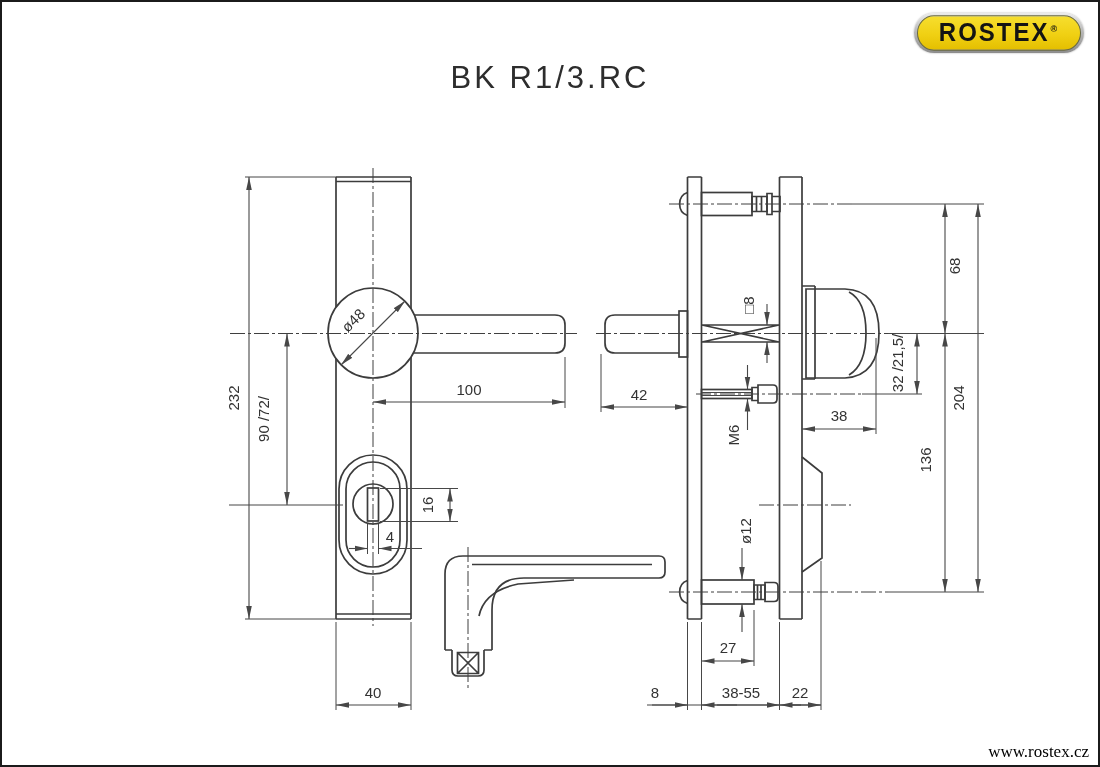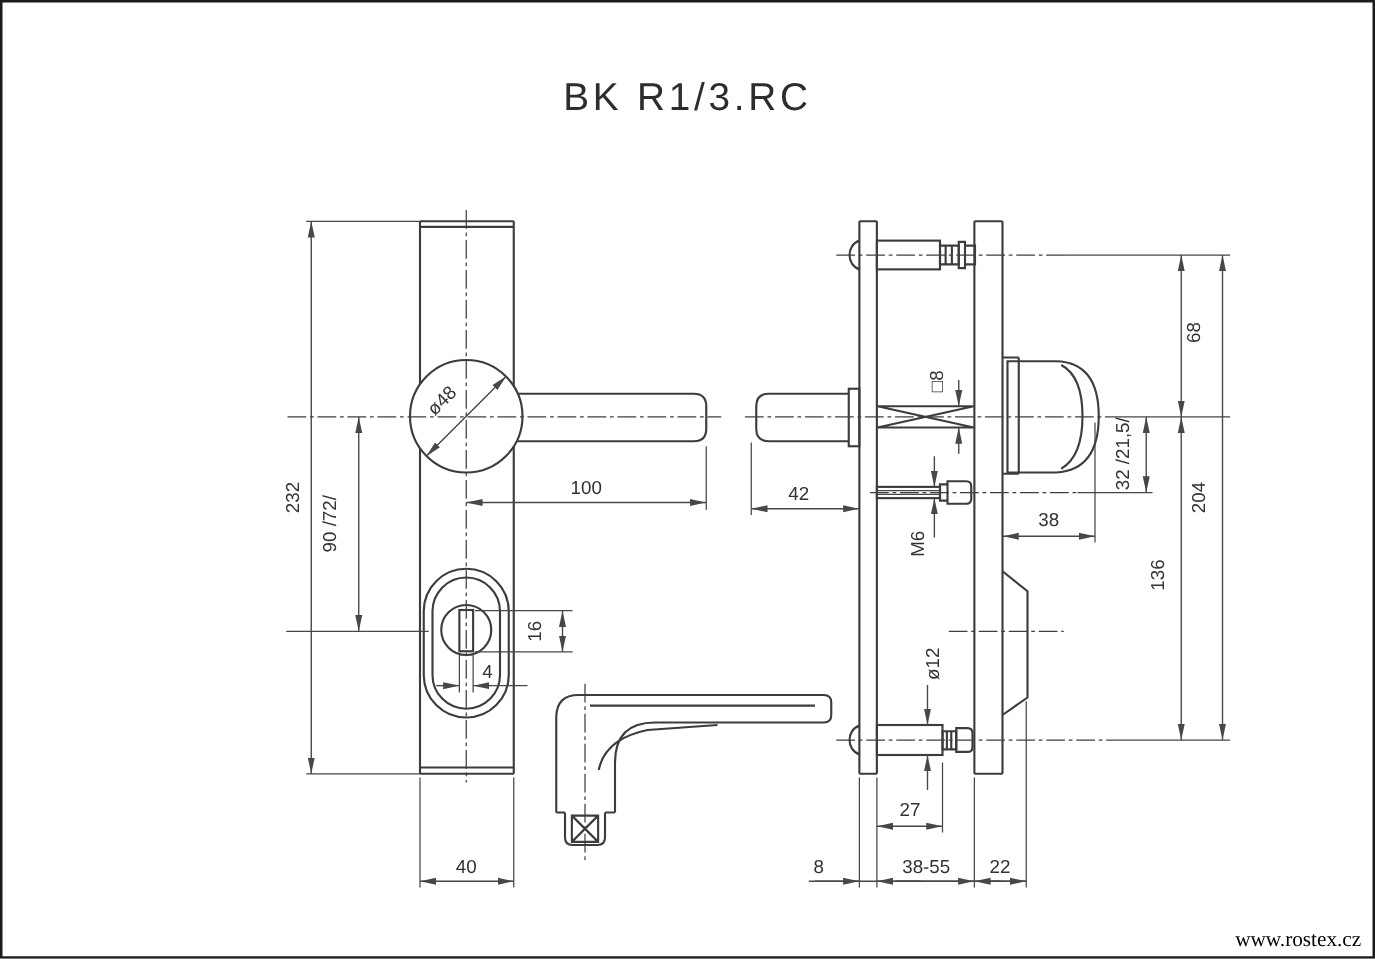--- a/index.html
+++ b/index.html
@@ -40,20 +40,26 @@
   .axis{stroke:#3f3f3f;stroke-width:1;fill:none;stroke-dasharray:15 3 3 3;}
   .thin{stroke:#474747;stroke-width:1;fill:none;}
 </style>
 </head>
 <body>
 
 <div class="page">
 
   <div class="title">BK  R1/3.RC</div>
 
+  <div class="logo-ring">
+    <div class="logo-pill">
+      <span>ROSTEX</span>
+        <span class="logo-reg">®</span>
+    </div>
+  </div>
 
   <svg width="1100" height="767" viewBox="0 0 1100 767">
     <defs>
       <marker id="arrE" markerUnits="userSpaceOnUse" markerWidth="13" markerHeight="7" refX="13" refY="3.5" orient="auto">
         <path d="M0,0.7 L13,3.5 L0,6.3 Z" fill="#474747"></path>
       </marker>
       <marker id="arrS" markerUnits="userSpaceOnUse" markerWidth="13" markerHeight="7" refX="0" refY="3.5" orient="auto">
         <path d="M13,0.7 L0,3.5 L13,6.3 Z" fill="#474747"></path>
       </marker>
     </defs>

